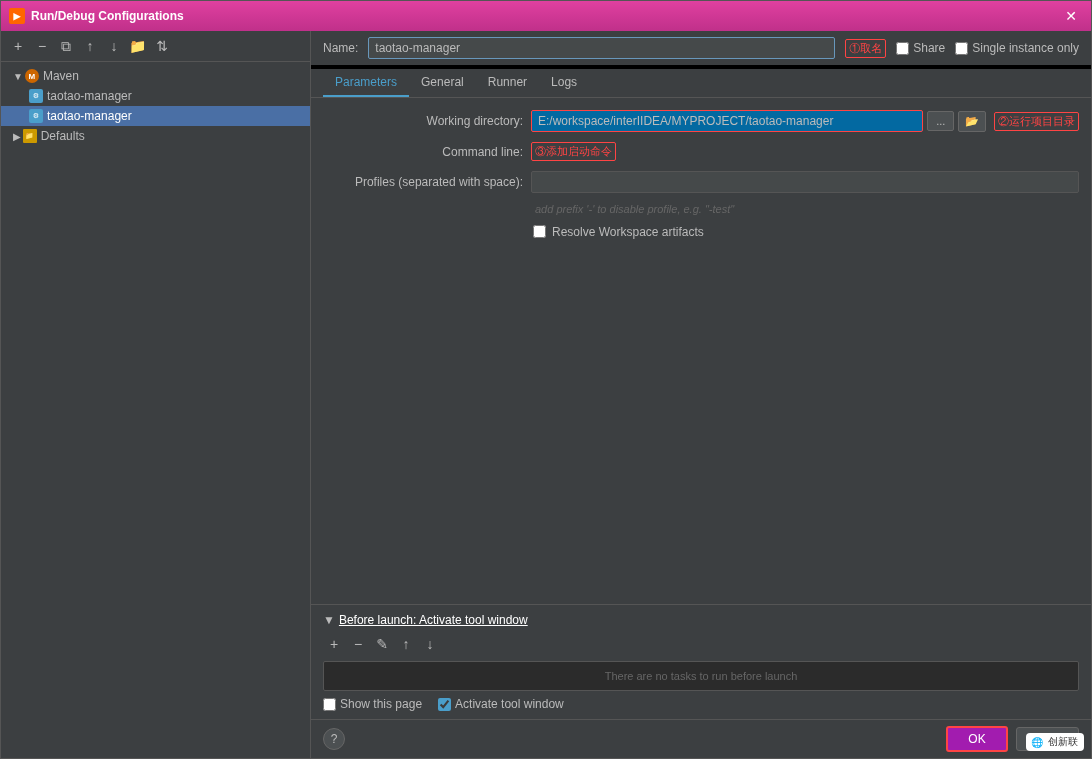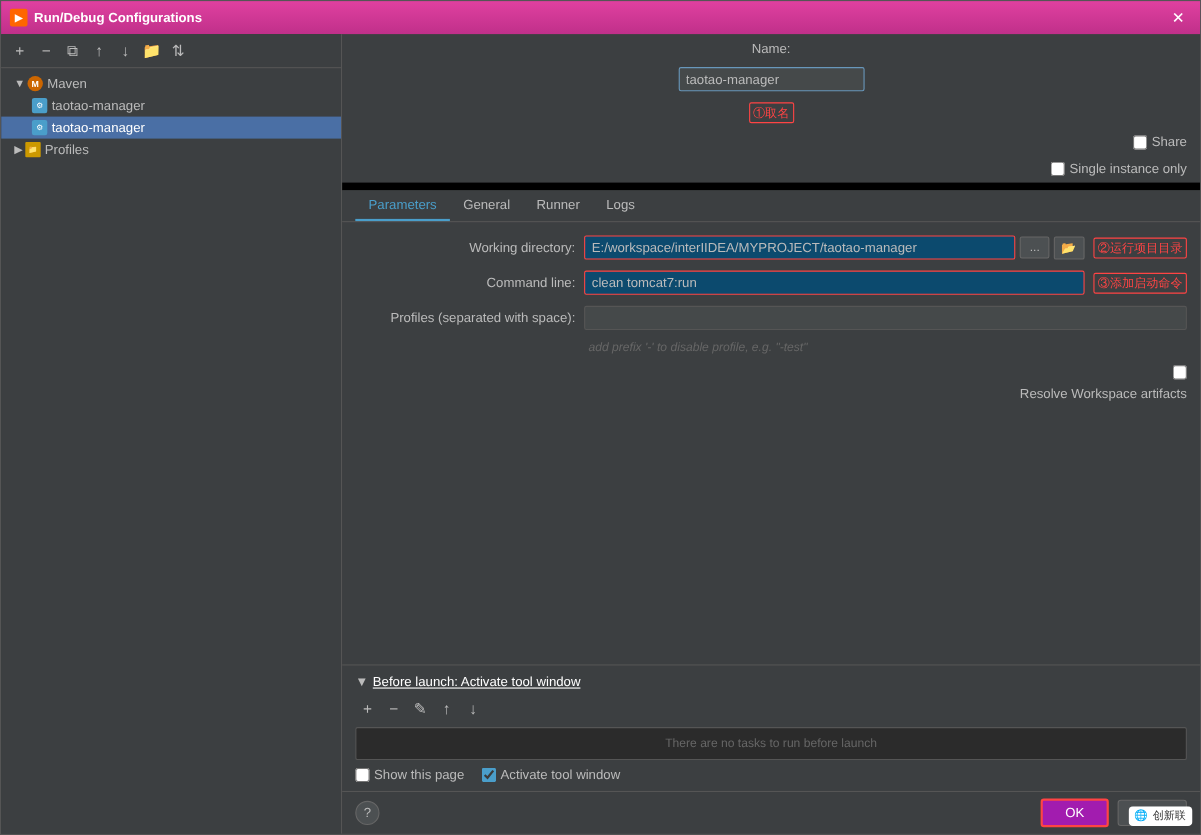--- a/index.html
+++ b/index.html
@@ -163,24 +163,23 @@
       flex: 1;
       display: flex;
       flex-direction: column;
       overflow: hidden;
     }
 
     .top-bar {
       display: flex;
       align-items: center;
       padding: 6px 12px;
-      border-bottom: 7px solid #000000;
+      border-bottom: 4px solid #000000;
       gap: 10px;
       flex-shrink: 0;
-      flex-direction: column;
     }
 
     .name-label {
       color: #bbbbbb;
       font-size: 12px;
     }
 
     .name-input {
       flex: 1;
       background: #45494a;
@@ -263,21 +262,21 @@
       border: 1px solid #555;
       border-radius: 2px;
       color: #bbbbbb;
       padding: 3px 6px;
       font-size: 12px;
       outline: none;
     }
 
     .form-input.highlighted {
       border-color: #ff4444;
-      background: #0c4a6e;
+      background: #0369a1;
     }
 
     .form-browse-btn {
       background: #4c5052;
       border: 1px solid #666;
       color: #bbbbbb;
       padding: 3px 8px;
       cursor: pointer;
       font-size: 11px;
       border-radius: 2px;
@@ -303,25 +302,24 @@
 
     .form-hint {
       color: #666;
       font-size: 11px;
       font-style: italic;
       padding-left: 4px;
     }
 
     .checkbox-row {
       display: flex;
-      align-items: flex-end;
+      align-items: flex-start;
       gap: 6px;
       padding-left: 210px;
       margin-bottom: 10px;
-      flex-direction: column;
     }
 
     
     .before-launch {
       border-top: 1px solid #555;
       padding: 8px 12px;
       flex-shrink: 0;
     }
 
     .before-launch-header {
@@ -502,21 +500,21 @@
         <div class="tree-item selected">
           <span class="indent" style="width:20px;"></span>
           <span class="config-icon">⚙</span>
           <span style="margin-left:4px;">taotao-manager</span>
         </div>
 
         <div class="tree-item">
           <span class="indent" style="width:4px;"></span>
           <span class="arrow">▶</span>
           <span class="folder-icon">📁</span>
-          <span style="margin-left:4px;">Profiles</span>
+          <span style="margin-left:4px;">Defaults</span>
         </div>
       </div>
     </div>
 
     <div class="right-panel">
 
       <div class="top-bar">
         <label class="name-label">Name:</label>
         <input class="name-input" type="text" value="taotao-manager" style="">
         <span class="name-annotation">①取名</span>
@@ -546,23 +544,20 @@
           <div class="dir-input-wrapper">
             <input class="form-input highlighted" type="text" value="E:/workspace/interIIDEA/MYPROJECT/taotao-manager" style="">
             <button class="form-browse-btn">...</button>
             <button class="form-browse-icon">📂</button>
           </div>
           <span class="annotation-red">②运行项目目录</span>
         </div>
 
         <div class="form-row">
           <label class="form-label">Command line:</label>
-          <div class="cmd-input-wrapper">
-            <input class="form-input highlighted" type="text" value="clean tomcat7:run" style="">
-          </div>
           <span class="annotation-red">③添加启动命令</span>
         </div>
 
         <div class="form-row">
           <label class="form-label">Profiles (separated with space):</label>
           <input class="form-input" type="text" style="">
         </div>
 
         <div class="form-row">
           <div style="width:200px;"></div>

